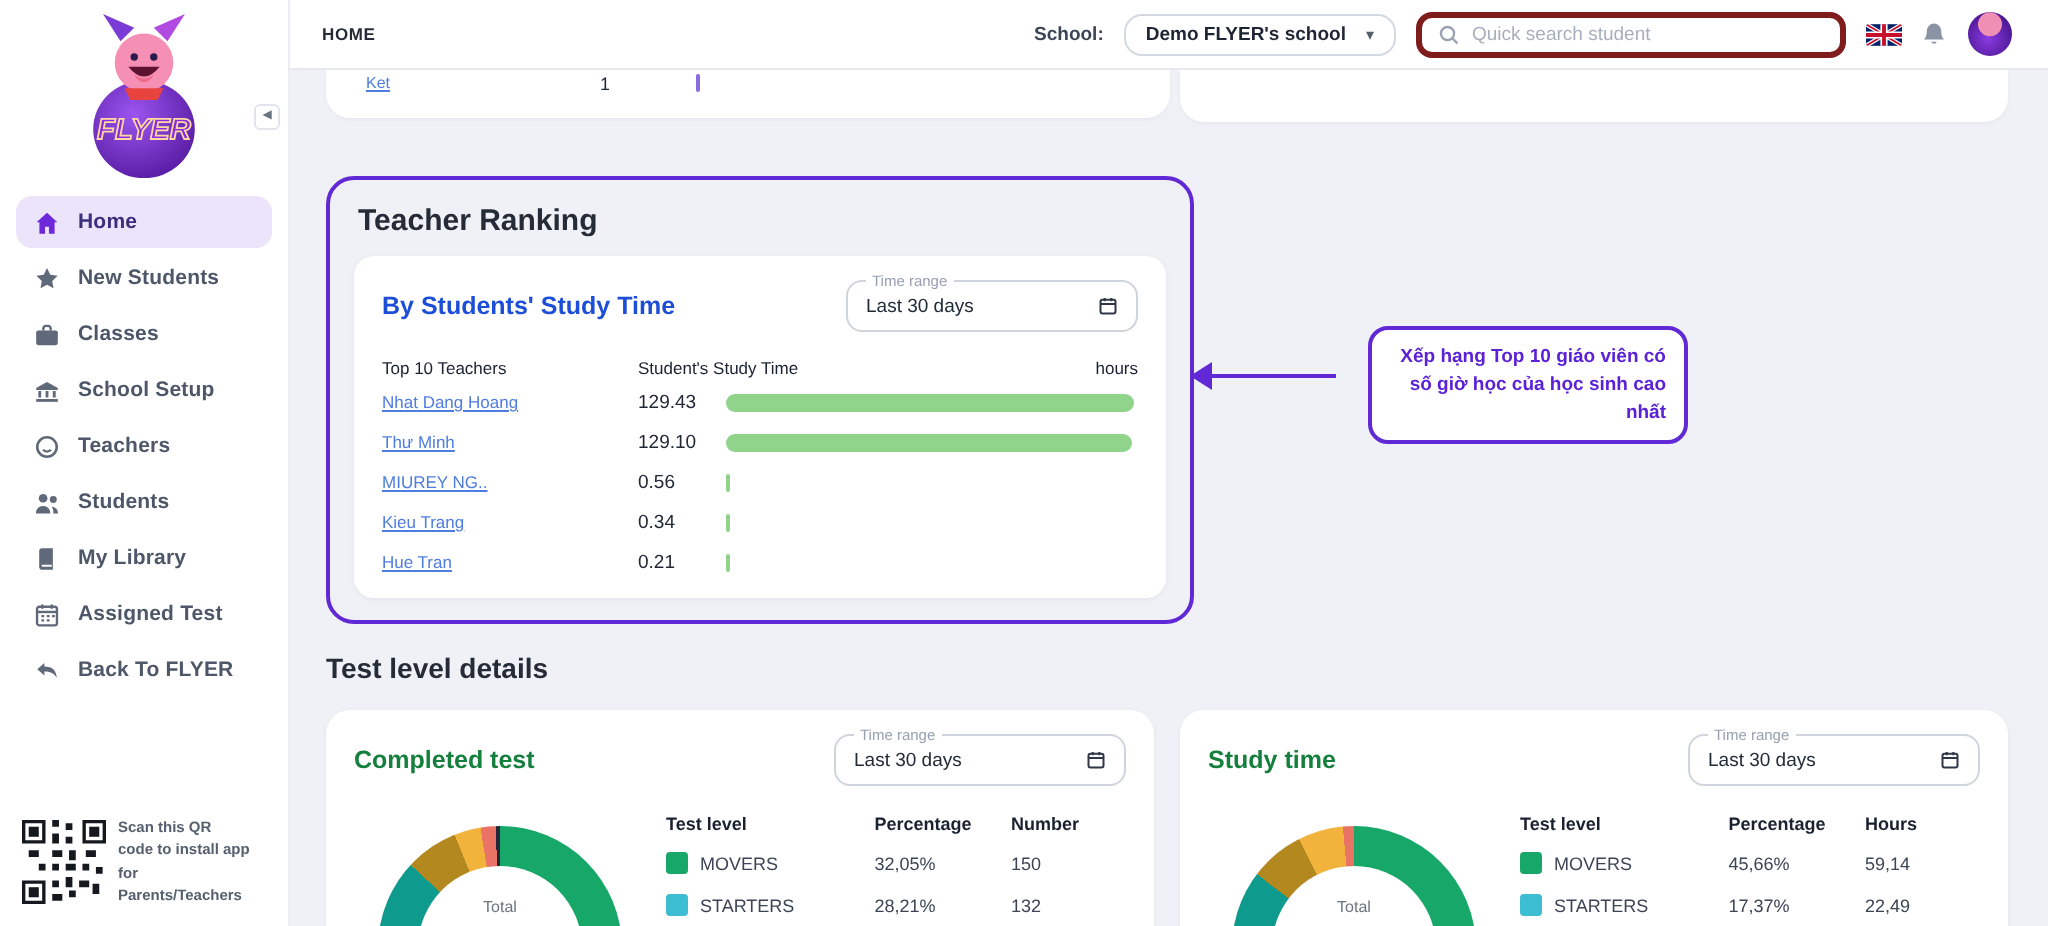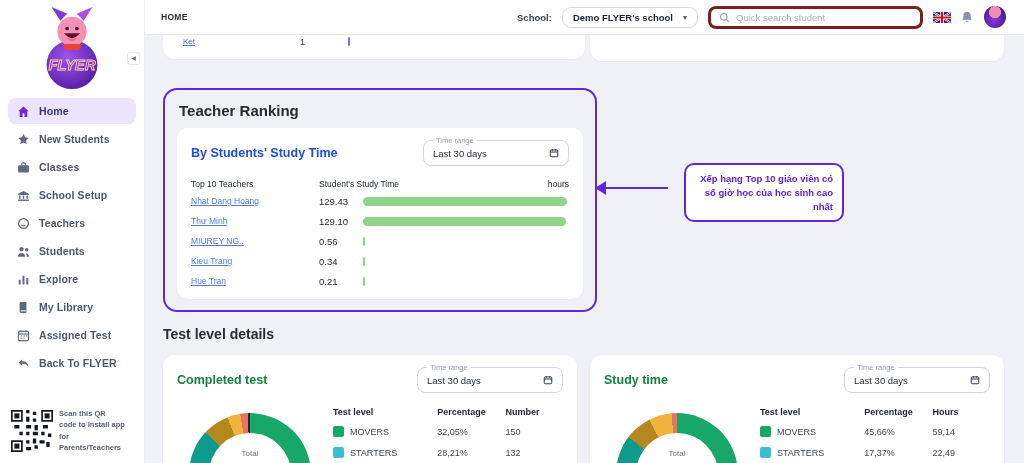--- a/index.html
+++ b/index.html
@@ -177,30 +177,20 @@
             <svg viewBox="0 0 12 12" width="13" height="13">
               <circle cx="4.2" cy="3.8" r="2" fill="currentColor"></circle>
               <path fill="currentColor" d="M.9 10.8c0-2.1 1.4-3.4 3.3-3.4s3.3 1.3 3.3 3.4z"></path>
               <circle cx="8.9" cy="4.4" r="1.6" fill="currentColor"></circle>
               <path fill="currentColor" d="M8.2 7.7c1.7.1 2.8 1.2 2.9 3.1H8.9a4.6 4.6 0 00-.7-3.1z"></path>
             </svg>
           </span>
           <span class="nav-label">Students</span>
         </div>
 
-        <div class="nav-item">
-          <span class="nav-ic">
-            <svg viewBox="0 0 12 12" width="13" height="13">
-              <rect x="1.6" y="6.2" width="1.8" height="4.4" fill="currentColor"></rect>
-              <rect x="5.1" y="2.6" width="1.8" height="8" fill="currentColor"></rect>
-              <rect x="8.6" y="4.6" width="1.8" height="6" fill="currentColor"></rect>
-            </svg>
-          </span>
-          <span class="nav-label">Explore</span>
-        </div>
 
         <div class="nav-item">
           <span class="nav-ic">
             <svg viewBox="0 0 12 12" width="13" height="13">
               <path fill="currentColor" d="M2.4 2.2C2.4 1.5 3 1 3.7 1h5v10h-5c-.7 0-1.3-.5-1.3-1.2z"></path>
               <path d="M3.6 9.1h4.6" stroke="#fff" stroke-width=".9"></path>
             </svg>
           </span>
           <span class="nav-label">My Library</span>
         </div>

